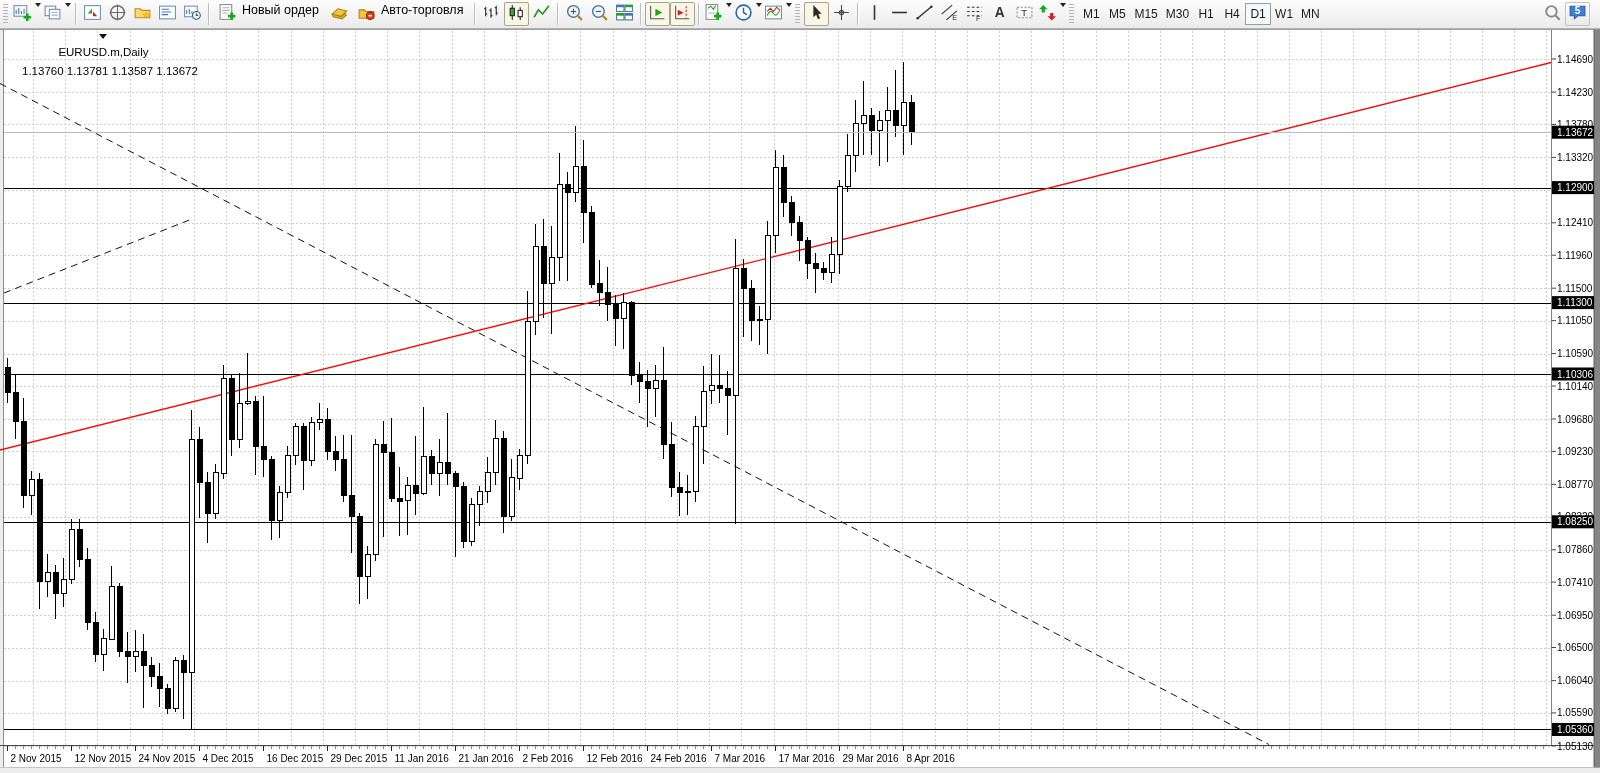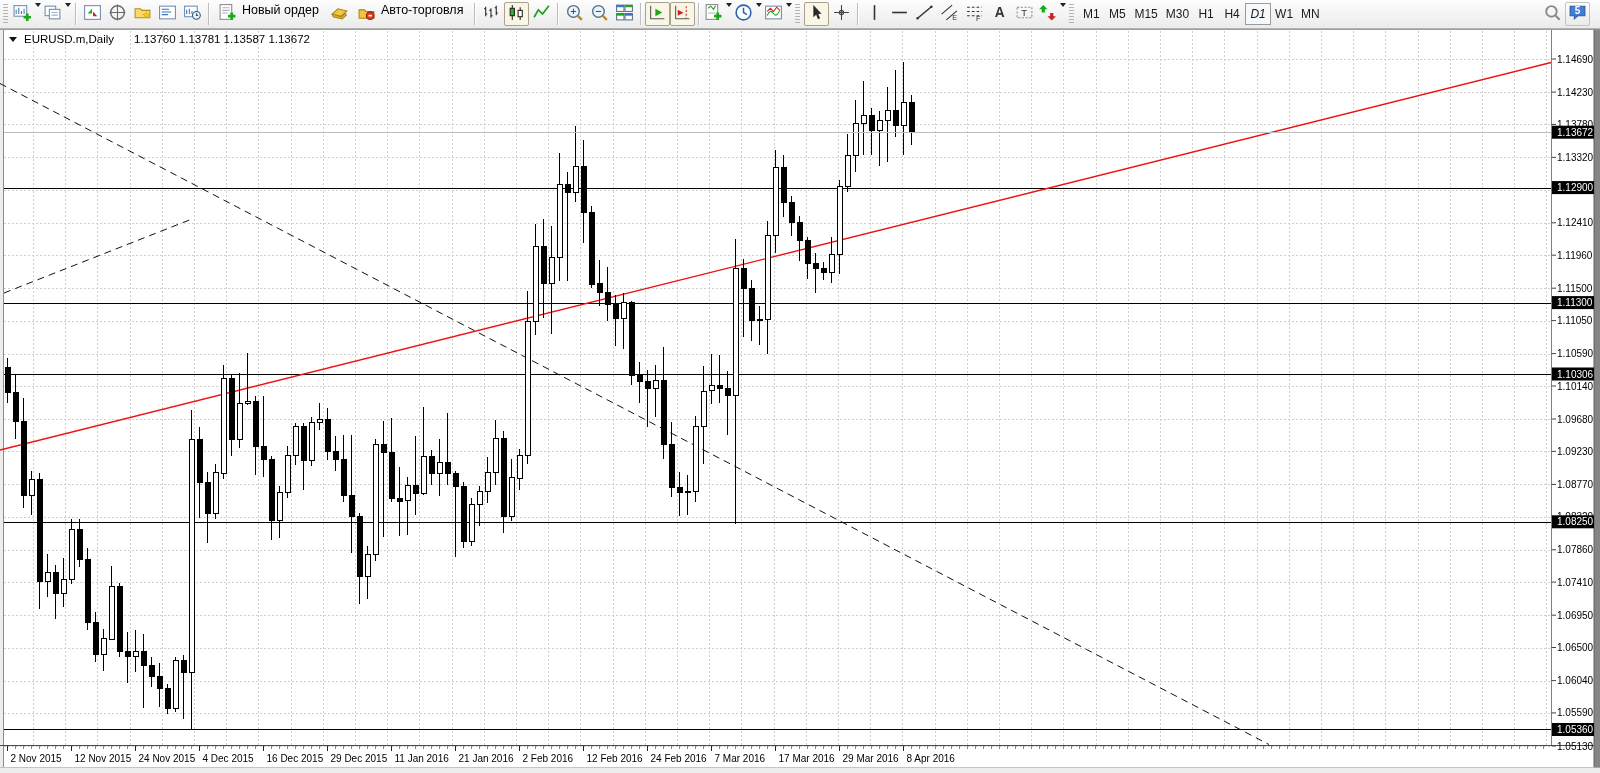--- a/index.html
+++ b/index.html
@@ -17,29 +17,29 @@
     box-sizing:border-box;border:1px solid transparent;border-radius:2px;}
   .tb-btn.pressed{background:#faf6e6;border:1px solid #aaa389;}
   .tb-btn.framed{border:1px solid #c3c3c3;background:linear-gradient(#ffffff,#eaeaea);}
   .tb-btn.labeled{padding:0 7px 0 4px;gap:5px;}
   .tb-label{font-size:12.5px;color:#000;white-space:nowrap;}
   .ti{width:19px;height:19px;display:block;}
   .dd{width:0;height:0;border-left:3px solid transparent;border-right:3px solid transparent;
     border-top:4px solid #222;margin-left:3px;}
   .tb-tf{display:flex;align-items:center;justify-content:center;height:22px;min-width:26px;
     padding:0 3px;box-sizing:border-box;font-size:12px;color:#1a1a1a;border:1px solid transparent;}
-  .tb-tf.pressed{background:#f6f9fb;border:1px solid #9b9b9b;font-style:italic;}
+  .tb-tf.pressed{background:#f6f9fb;border:1px solid #9b9b9b;}
   .tb-spacer{flex:1 1 auto;}
   .tb-right-pad{width:10px;}
 
   
   #chart-svg-host{position:absolute;top:29px;left:0;width:1272px;height:744px;}
   #chart-svg-host svg{display:block;}
   .chart-title{position:absolute;top:33px;left:9px;z-index:5;display:flex;align-items:center;
-    gap:7px;font-size:11.5px;color:#000;}
+    gap:7px;font-size:11.5px;color:#000;flex-direction:column;}
   .collapse-tri{width:0;height:0;border-left:4px solid transparent;border-right:4px solid transparent;
     border-top:5px solid #111;margin-top:1px;}
   .ct-quote{margin-left:13px;}
 </style>
 </head>
 <body>
 
 <div class="app">
   <div class="toolbar" id="toolbar">
       <div class="tb-grip"></div>

